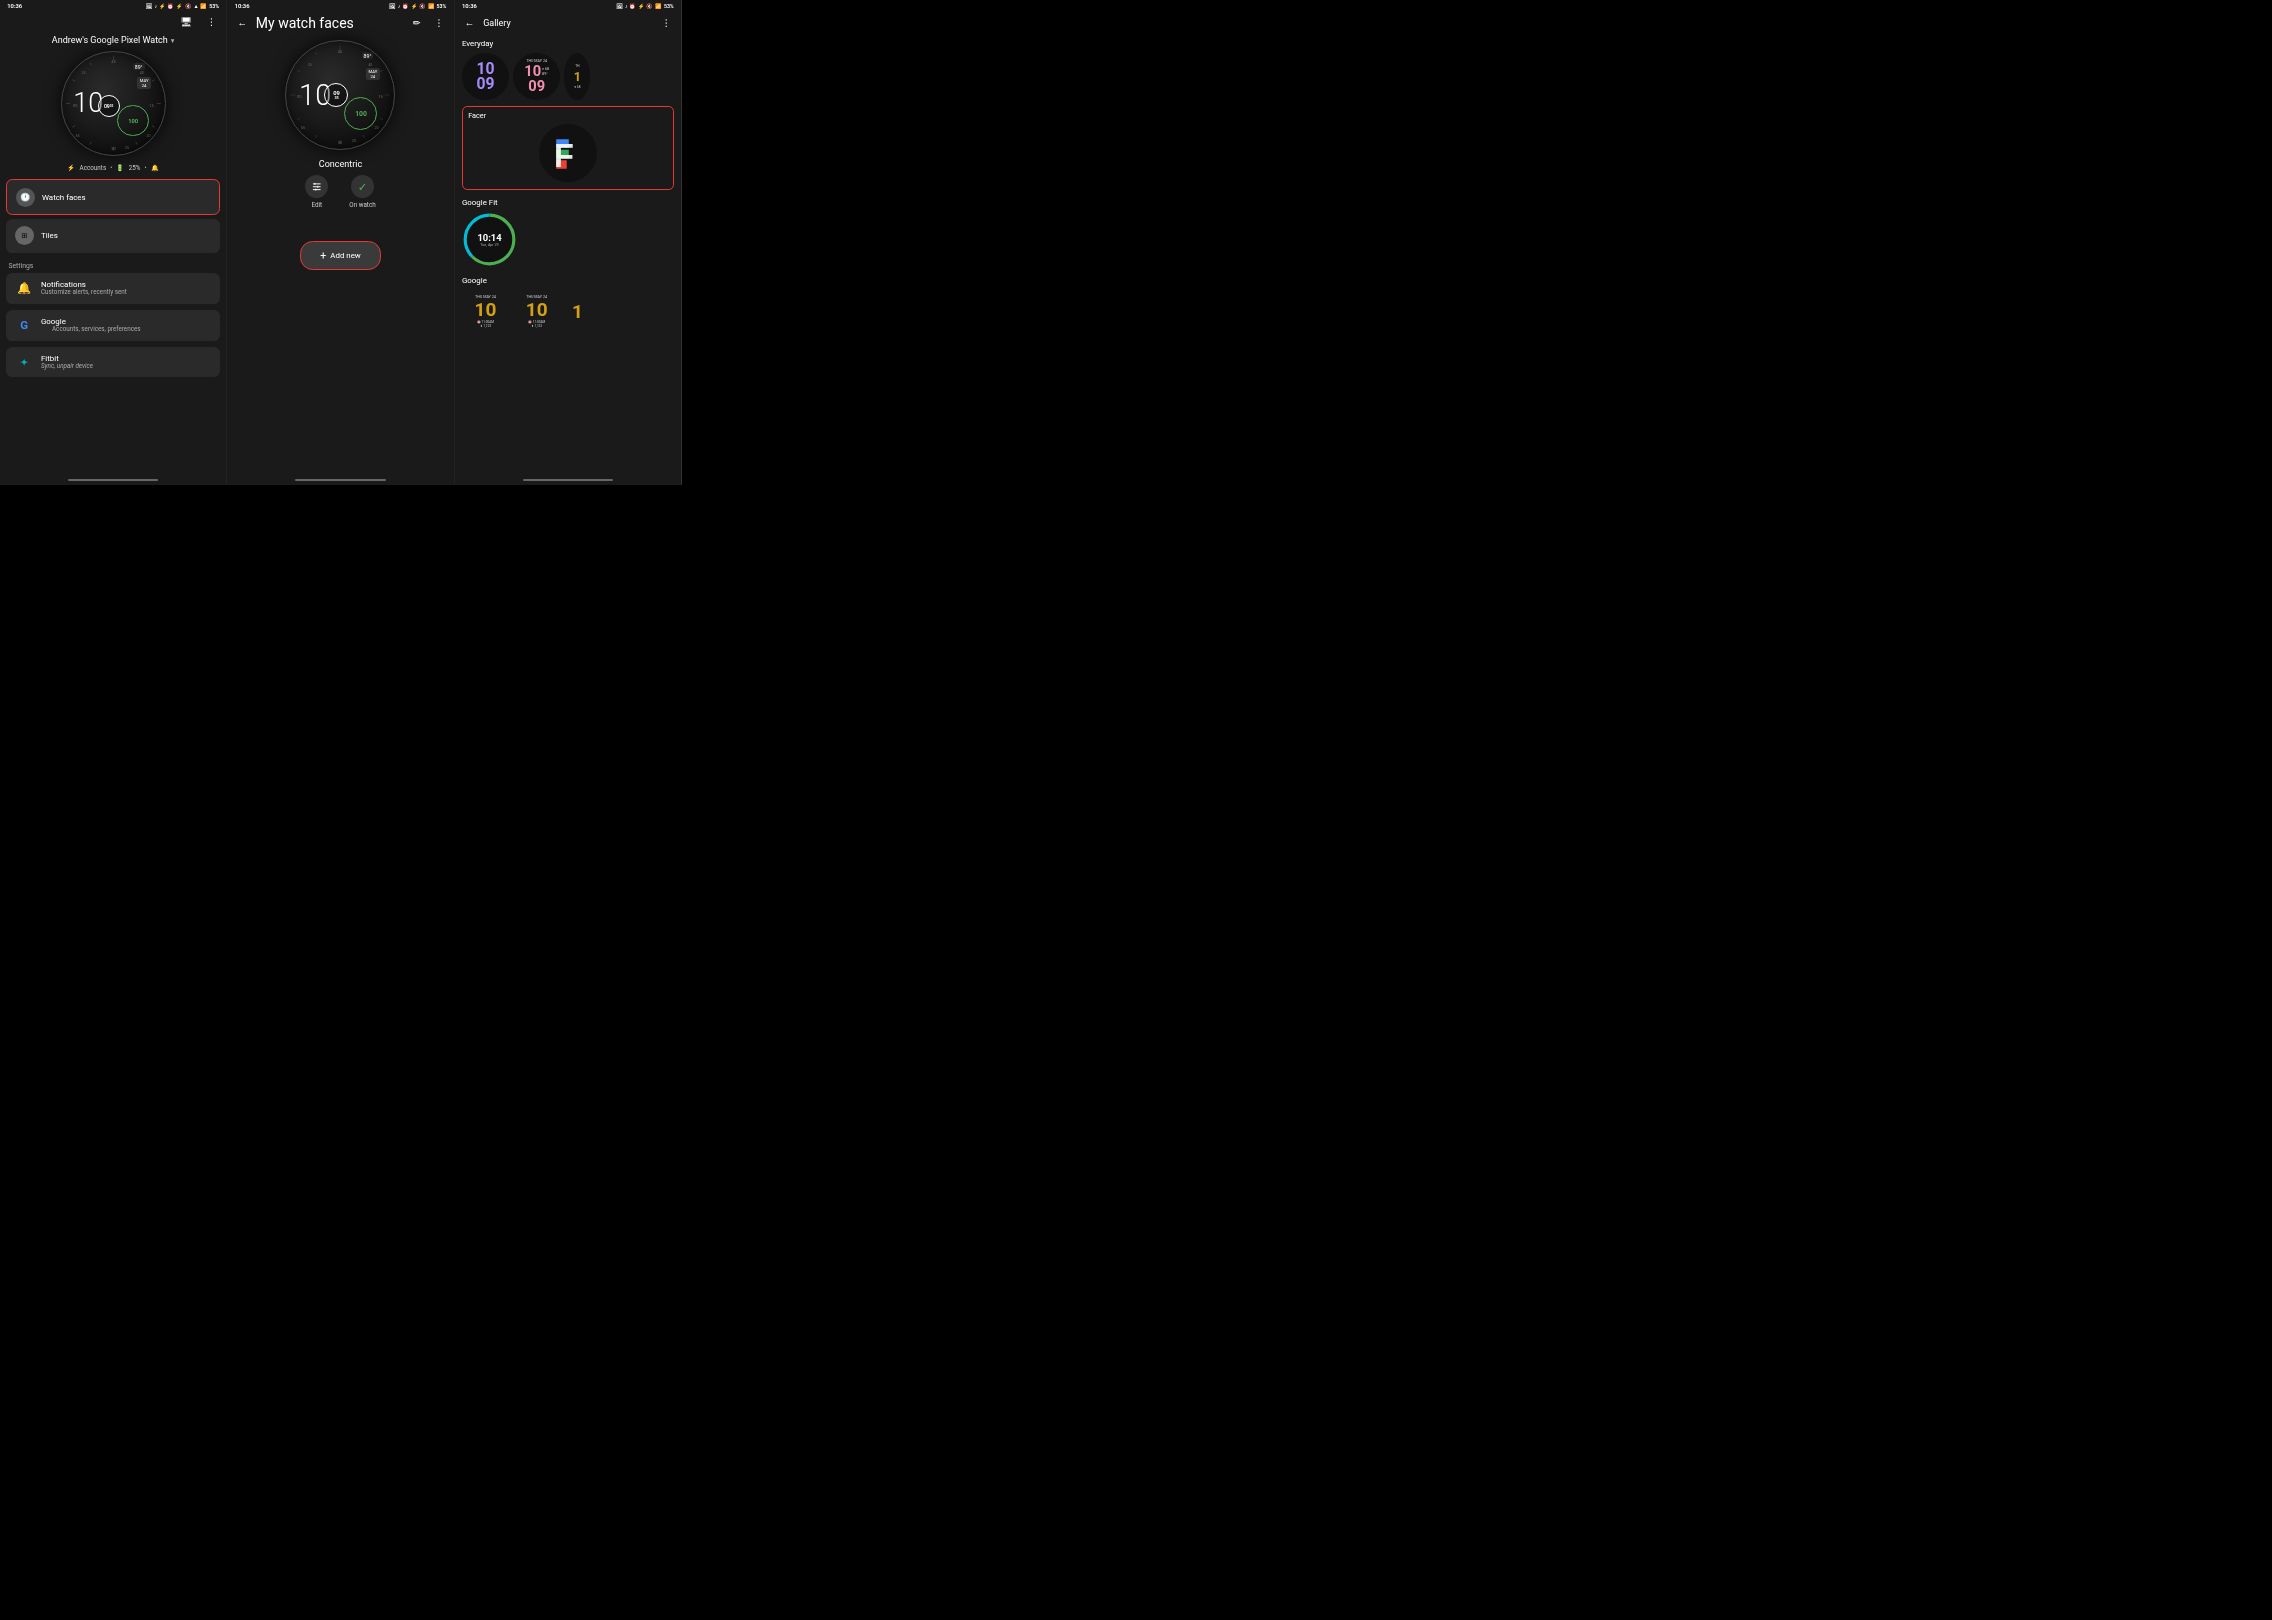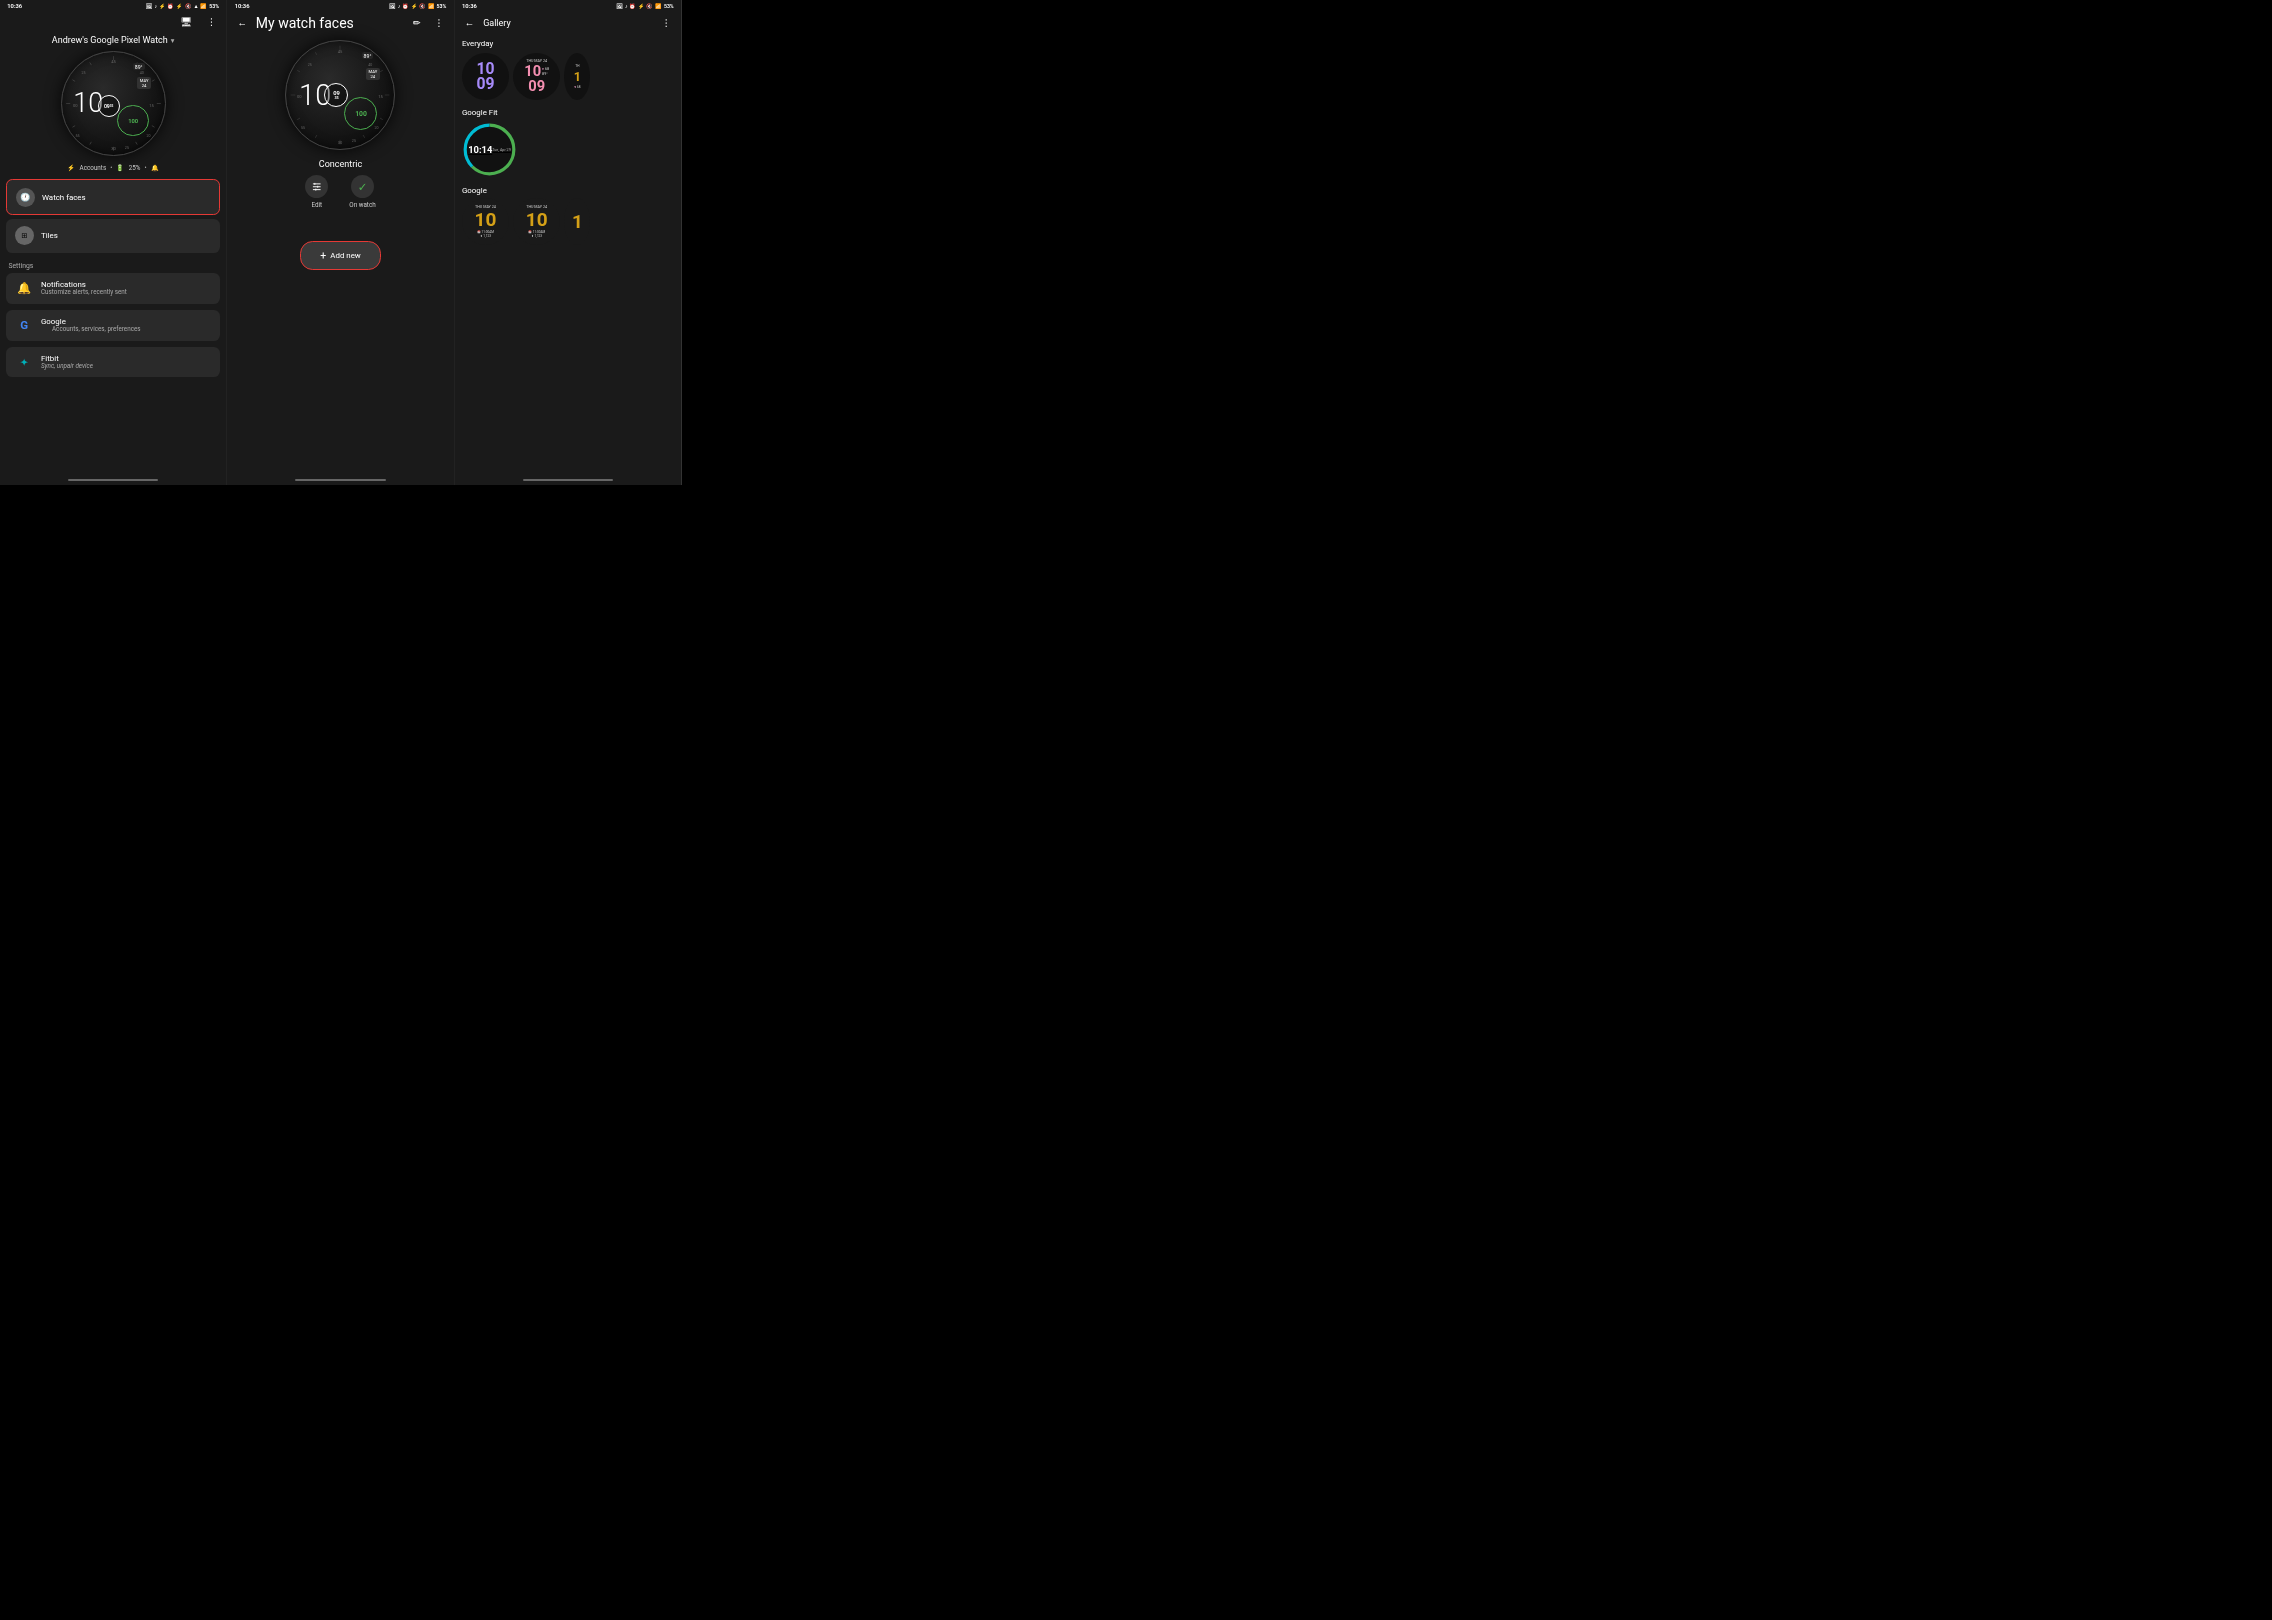--- a/index.html
+++ b/index.html
@@ -648,32 +648,50 @@
         <span style="font-size:3.1px;color:#ccc;">TH</span>
         <span style="font-size:12.6px;color:#d4a017;font-weight:700;">1</span>
         <div style="display:flex;gap:1px;">
           <span style="font-size:3.1px;color:#f9a8d4;">♥</span>
           <span style="font-size:3.1px;color:#ccc;">68</span>
         </div>
       </div>
     </div>
   </div>
 
+  <div class="facer-section">
+    <div class="facer-label">Facer</div>
+    <div style="display:flex;justify-content:center;padding:2.1px 0 6.3px;">
+      <div class="gallery-watch-thumb" style="width:58px;height:58px;">
+
+        <svg width="31.5" height="36" viewBox="0 0 60 68">
+
+          <path d="M8 8 L32 8 L32 24 L8 24 Z" fill="#4285f4" rx="3"></path>
+
+          <path d="M8 28 L32 28 L32 44 L8 44 Z" fill="#34a853" rx="3"></path>
+
+          <path d="M8 48 L28 48 L28 64 L8 64 Z" fill="#ea4335" rx="3"></path>
+
+          <text x="4" y="60" font-size="62" font-weight="900" fill="white" font-family="Arial" opacity="0.9">F</text>
+        </svg>
+      </div>
+    </div>
+  </div>
 
   <div class="google-fit-section">
     <div class="google-fit-label">Google Fit</div>
     <div style="padding:2.1px 0 4.2px;">
       <div style="position:relative;width:55px;height:55px;">
         <svg width="55" height="55" viewBox="0 0 104 104">
           <circle cx="52" cy="52" r="46" fill="#111" stroke="#222" stroke-width="2"></circle>
 
           <circle cx="52" cy="52" r="46" fill="none" stroke="#4caf50" stroke-width="6" stroke-dasharray="180 109" stroke-dashoffset="0" transform="rotate(-90,52,52)"></circle>
           <circle cx="52" cy="52" r="46" fill="none" stroke="#00bcd4" stroke-width="6" stroke-dasharray="109 180" stroke-dashoffset="-180" transform="rotate(-90,52,52)"></circle>
         </svg>
-        <div style="position:absolute;inset:0;display:flex;align-items:center;justify-content:center;text-decoration:underline;">
+        <div style="position:absolute;inset:0;display:flex;flex-direction:column;align-items:center;justify-content:center;">
           <span style="font-size:9.4px;color:#fff;font-weight:700;">10:14</span>
           <span style="font-size:3.7px;color:#aaa;">Tue, Apr 29</span>
         </div>
       </div>
     </div>
   </div>
 
   <div class="index-section">
     <div class="index-label">Google</div>
     <div class="index-row">

